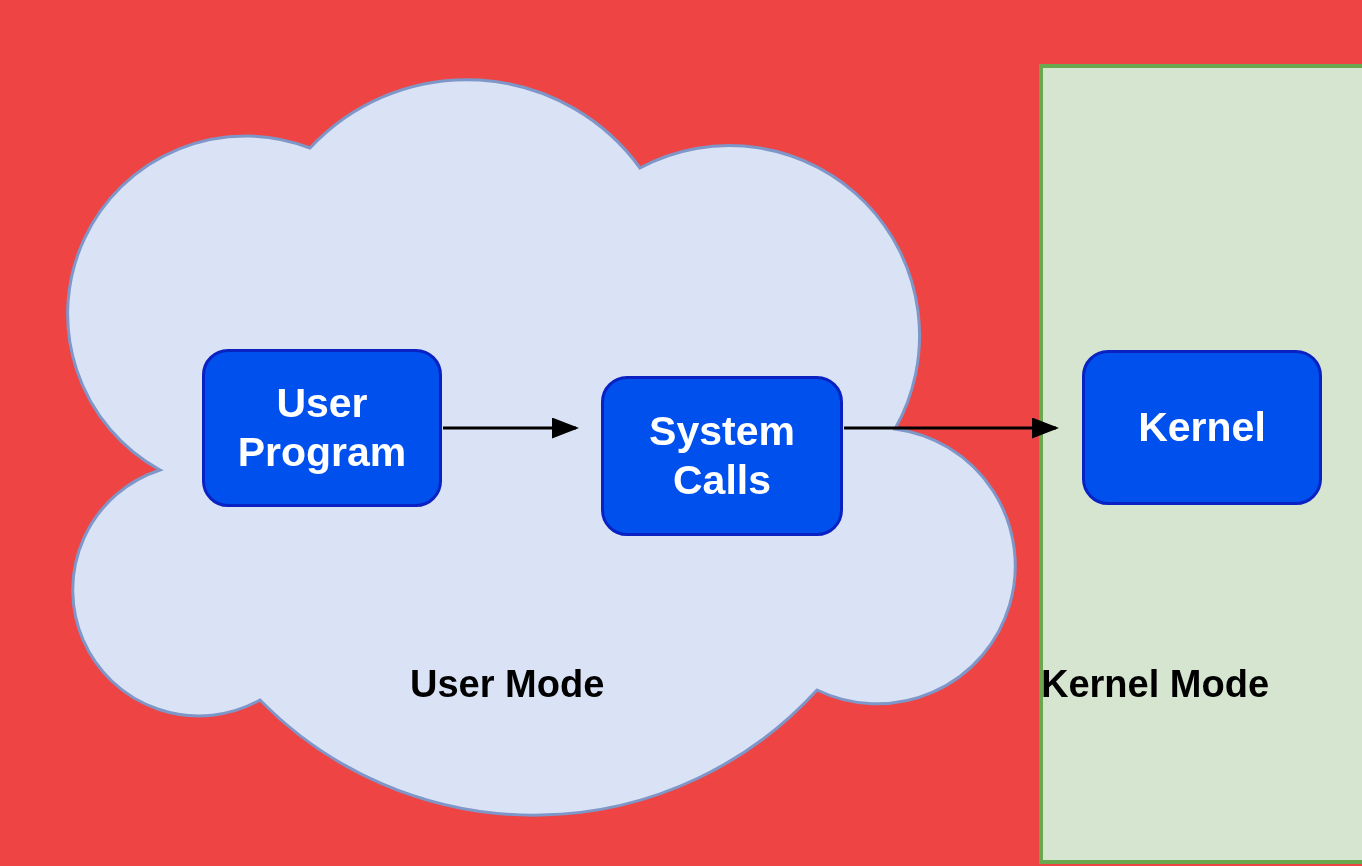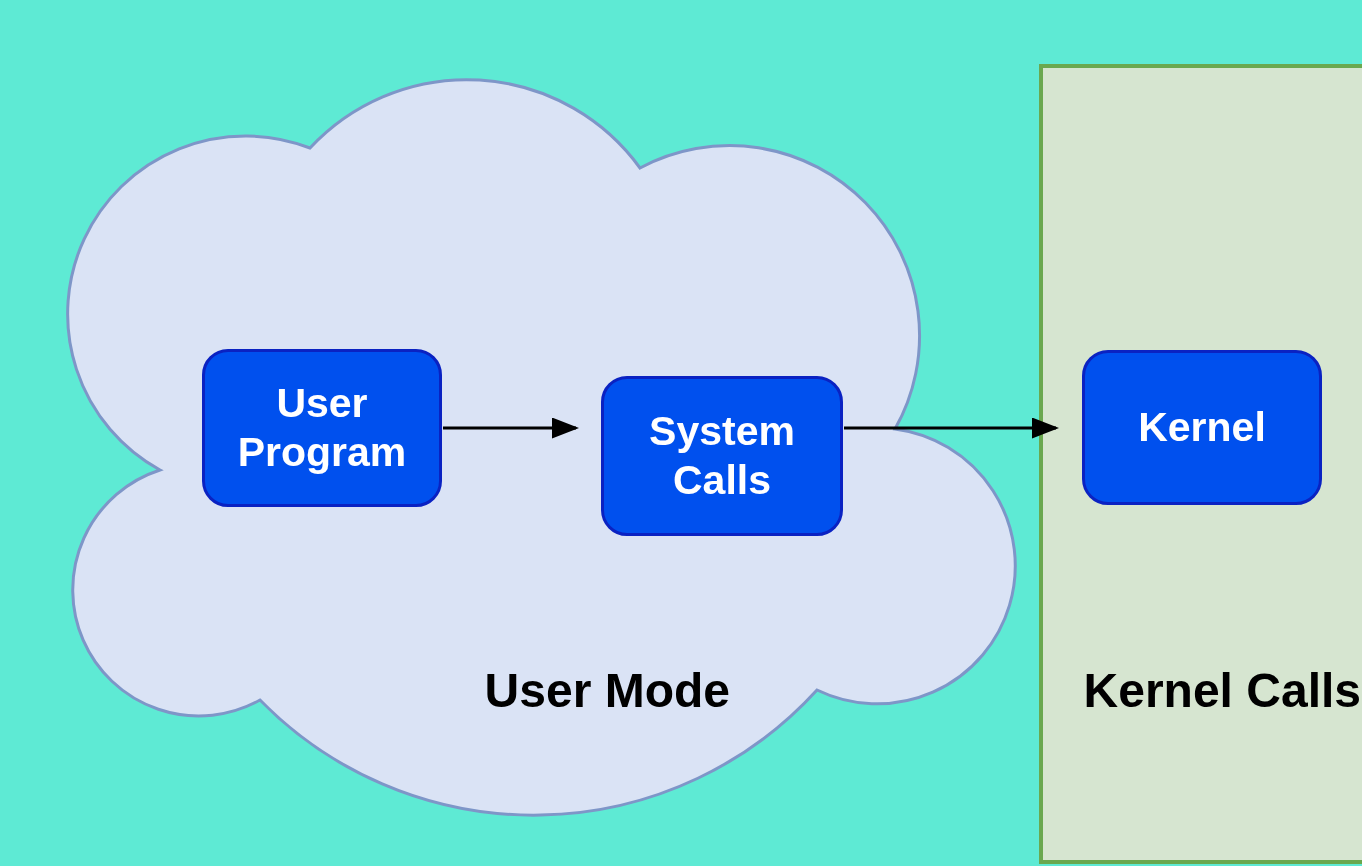--- a/index.html
+++ b/index.html
@@ -4,21 +4,21 @@
 <style>
   html, body {
     margin: 0;
     padding: 0;
     background: #000;
   }
   #canvas {
     position: relative;
     width: 1362px;
     height: 866px;
-    background: #5eead4;
+    background: #ef4444;
     overflow: hidden;
     font-family: "Liberation Sans", sans-serif;
   }
 
   
   .kernel-region {
     position: absolute;
     left: 1039px;
     top: 64px;
     width: 332px;   
@@ -58,23 +58,23 @@
     white-space: pre-line;
   }
   #node-user-program { left: 202px; top: 349px; width: 240px; height: 158px; }
   #node-system-calls { left: 601px; top: 348px; width: 242px; height: 160px; margin-top: 28px; }
   #node-kernel       { left: 1082px; top: 350px; width: 240px; height: 155px; }
 
   
   .region-caption {
     position: absolute;
     width: 320px;
-    text-align: right;
+    text-align: left;
     color: #000000;
-    font-size: 48px;
+    font-size: 38px;
     font-weight: bold;
     z-index: 3;
   }
   #caption-user-mode   { left: 410px;  top: 663px; }
   #caption-kernel-mode { left: 1041px; top: 663px; }
 </style>
 </head>
 <body>
 
 <div id="canvas">
@@ -112,15 +112,15 @@
     <div class="node-label">System
 Calls</div>
   </div>
 
   <div class="node" id="node-kernel">
     <div class="node-label">Kernel</div>
   </div>
 
   <div class="region-caption" id="caption-user-mode">User Mode</div>
 
-  <div class="region-caption" id="caption-kernel-mode">Kernel Calls</div>
+  <div class="region-caption" id="caption-kernel-mode">Kernel Mode</div>
 
 </div>
 
 </body></html>

